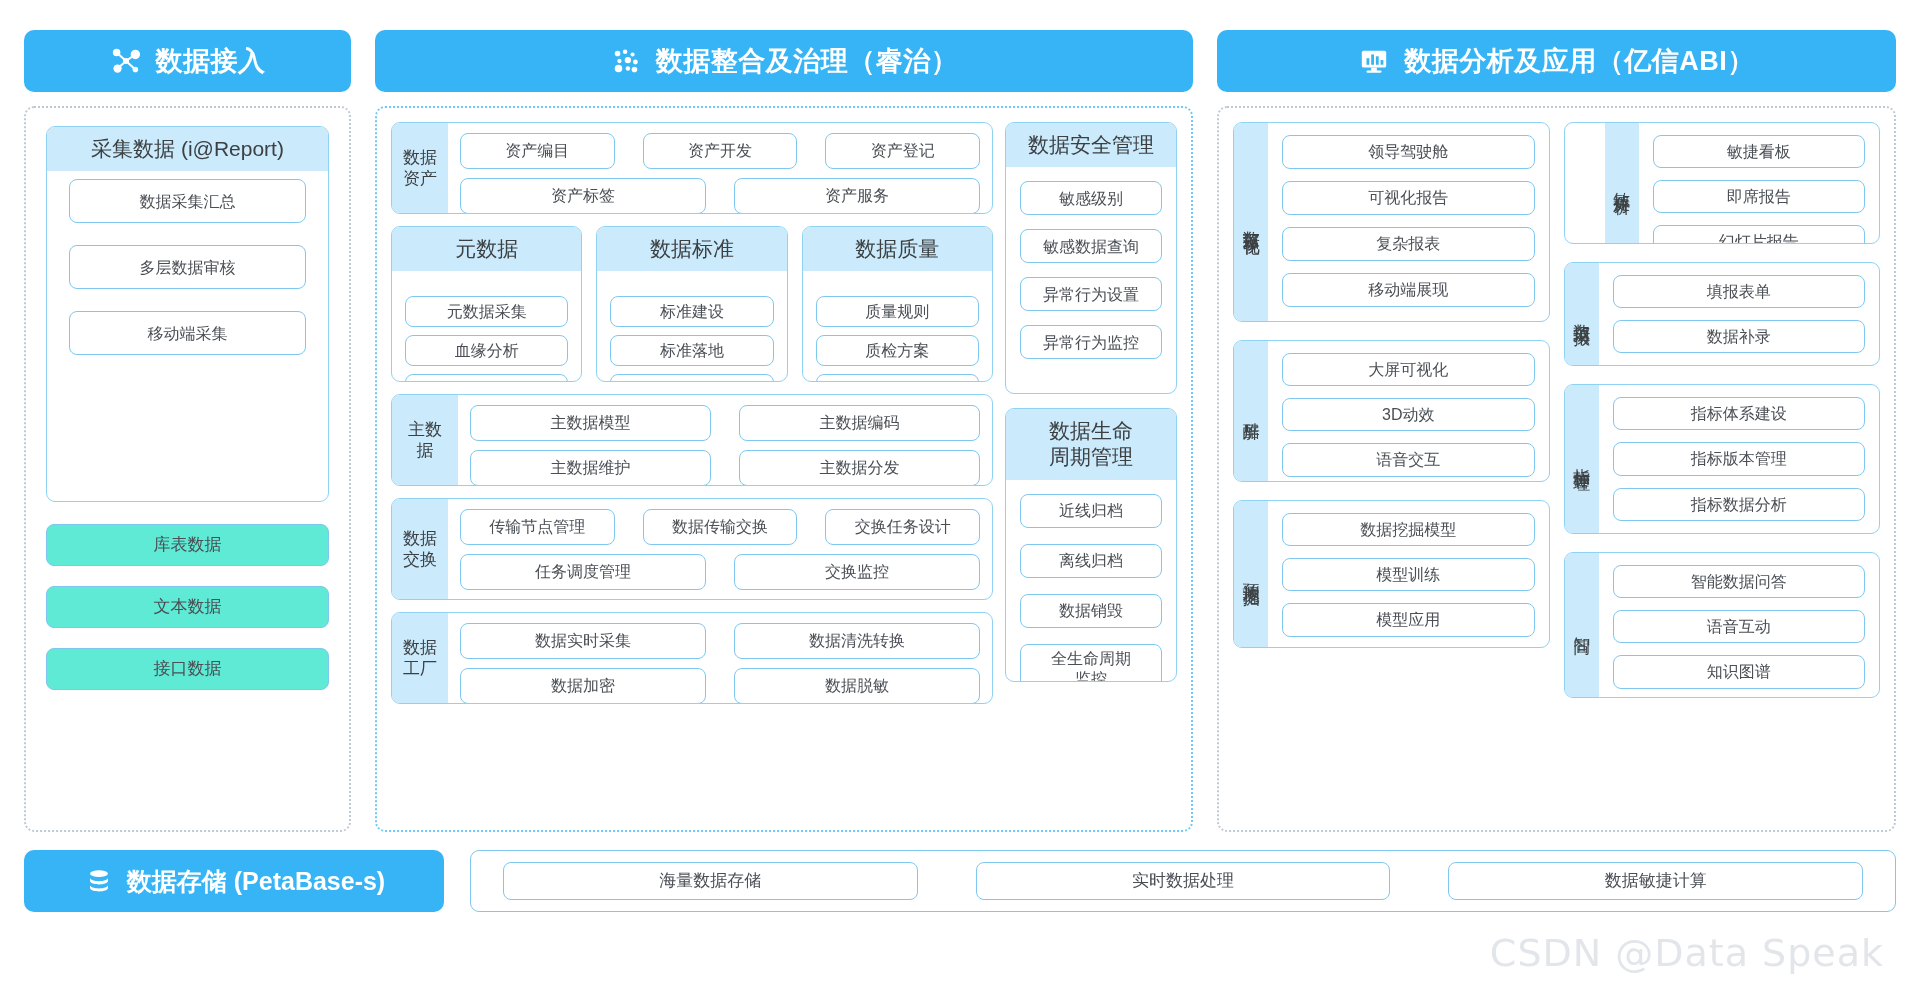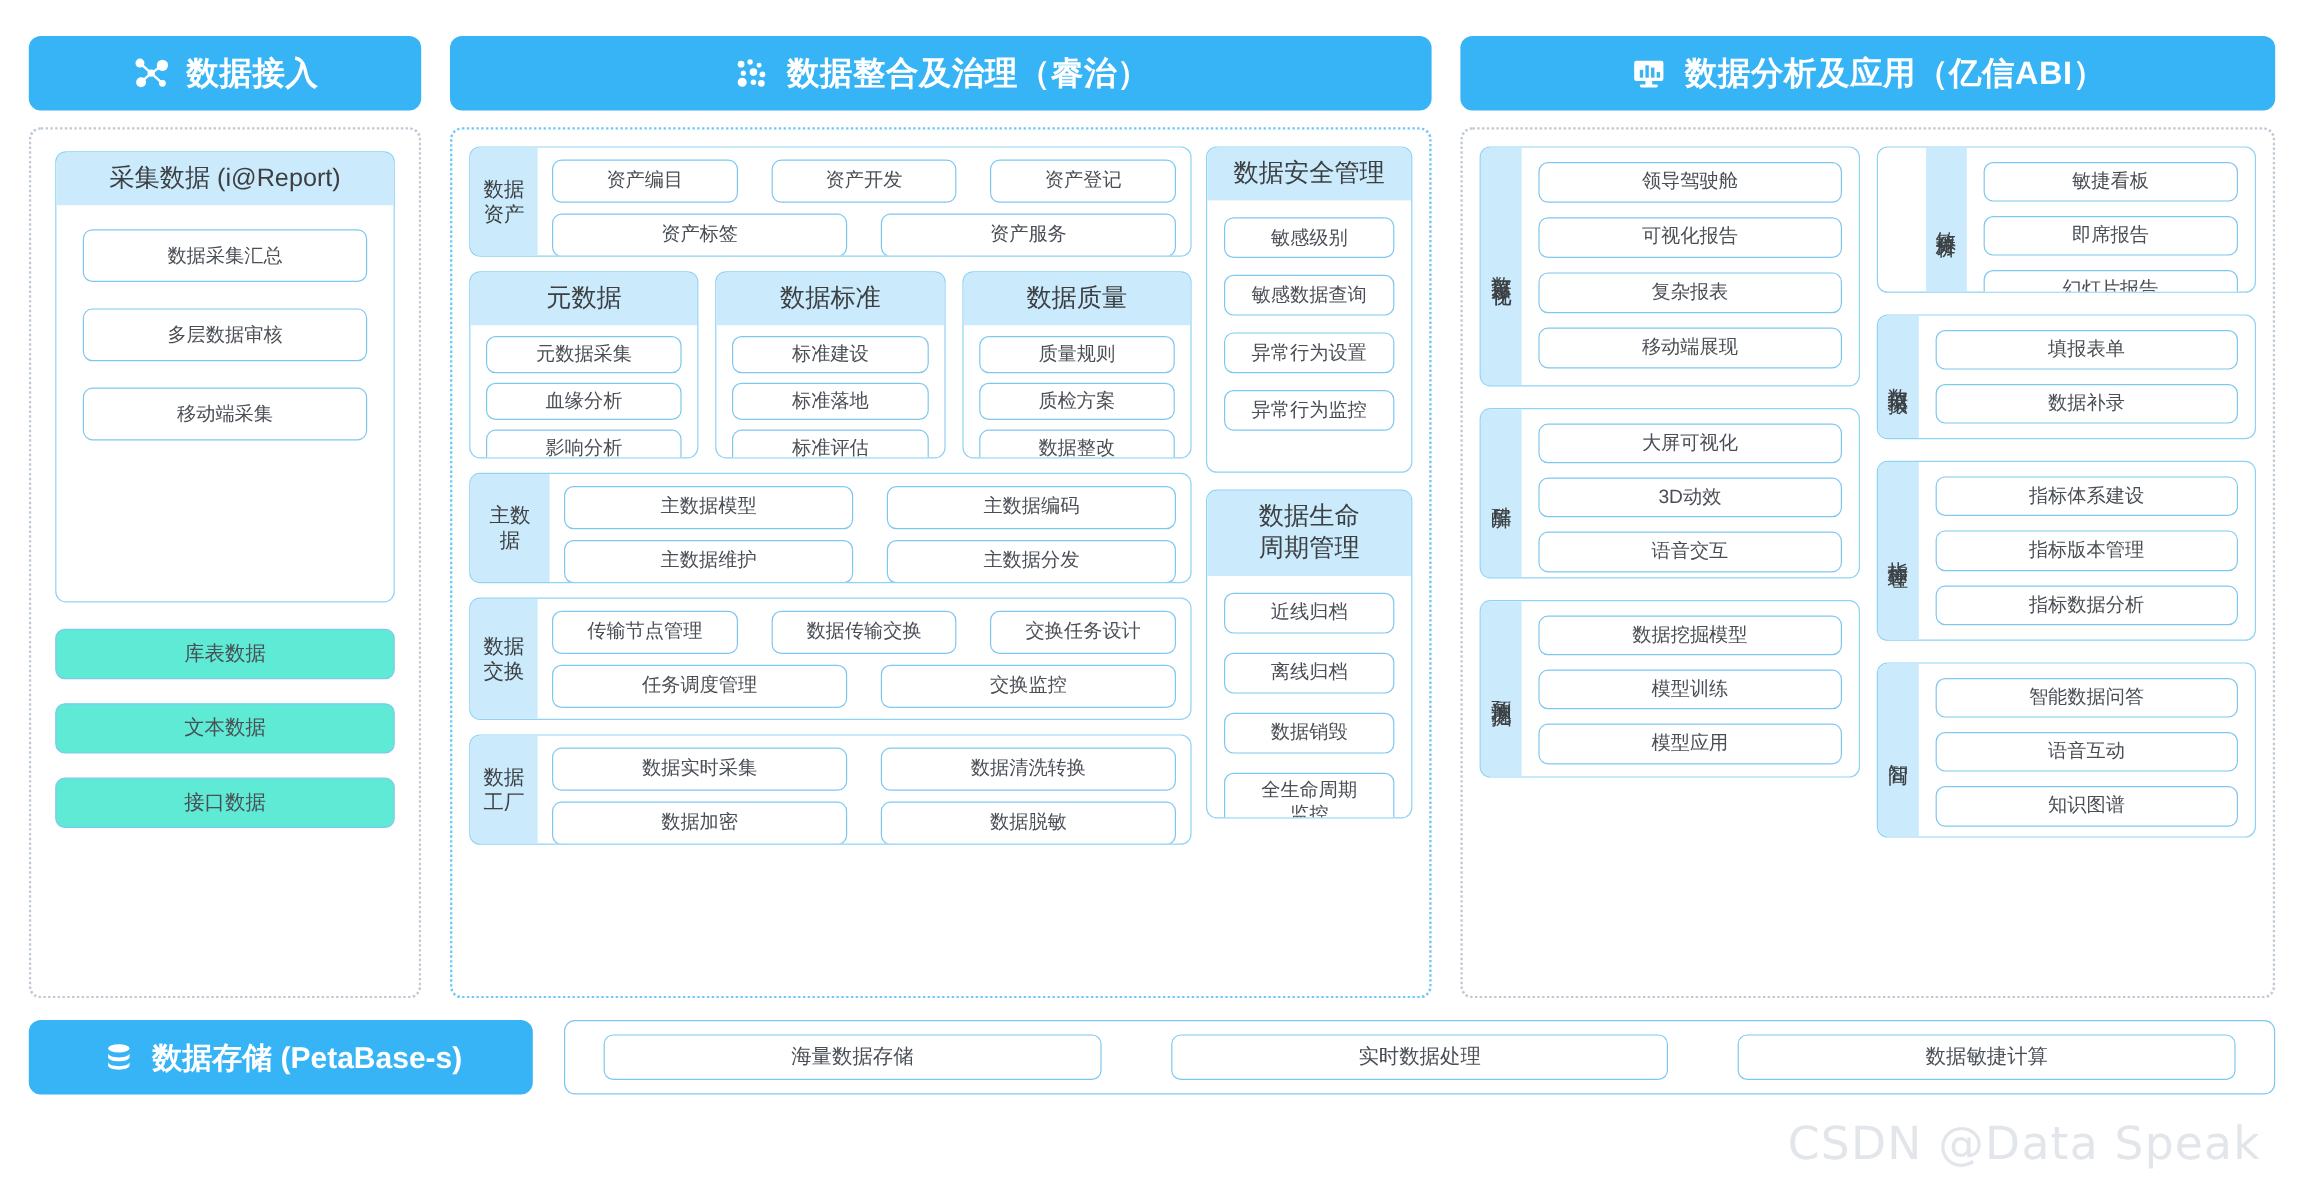--- a/index.html
+++ b/index.html
@@ -45,21 +45,21 @@
   .pill {
     border: 1.4px solid #7ec8ef; border-radius: 8px; background: #fff;
     text-align: center; color: #4a4f55; font-size: 16px;
     display: flex; align-items: center; justify-content: center;
     line-height: 1.2; padding: 6px 4px;
   }
   .pill.solid { background: #5eead4; border-color: #7ec8ef; }
 
   
   .ingest-main { height: 376px; }
-  .ingest-main .card-body { gap: 22px; padding: 20px 22px 18px; }
+  .ingest-main .card-body { gap: 22px; padding: 8px 22px 18px; }
   .ingest-main .pill { height: 44px; }
   .ingest-tail { margin-top: 22px; display: flex; flex-direction: column; gap: 20px; }
   .ingest-tail .pill { height: 42px; font-size: 17px; }
 
   
   .gov-left { flex: 1; display: flex; flex-direction: column; gap: 12px; }
   .gov-right { width: 172px; display: flex; flex-direction: column; gap: 14px; }
 
   
   .lcard { display: flex; border: 1.6px solid #8fd3f4; border-radius: 9px; overflow: hidden; background: #fff; }
@@ -69,21 +69,21 @@
     flex: 0 0 auto; padding: 4px 8px; font-weight: 500;
   }
   .lcard-body { flex: 1; padding: 10px 12px; display: flex; flex-direction: column; gap: 9px; }
   .row { display: flex; gap: 28px; }
   .row > .pill { flex: 1; height: 36px; }
 
   .asset { height: 92px; }
   .asset .lcard-label { width: 56px; }
   .triplets { display: flex; gap: 14px; height: 156px; }
   .triplets > .card { flex: 1; display: flex; flex-direction: column; }
-  .triplets .card-body { gap: 8px; padding: 9px 13px 10px; flex: 1; }
+  .triplets .card-body { gap: 8px; padding: 9px 13px 10px; flex: 1; margin-top: 16px; }
   .triplets .pill { height: 31px; }
   .master { height: 92px; }
   .master .lcard-label { width: 66px; }
   .exchange { height: 102px; }
   .exchange .lcard-label { width: 56px; }
   .factory { height: 92px; }
   .factory .lcard-label { width: 56px; }
 
   .sec-card { flex: 0 0 272px; }
   .sec-card .card-body { gap: 14px; padding: 14px 14px 16px; }

